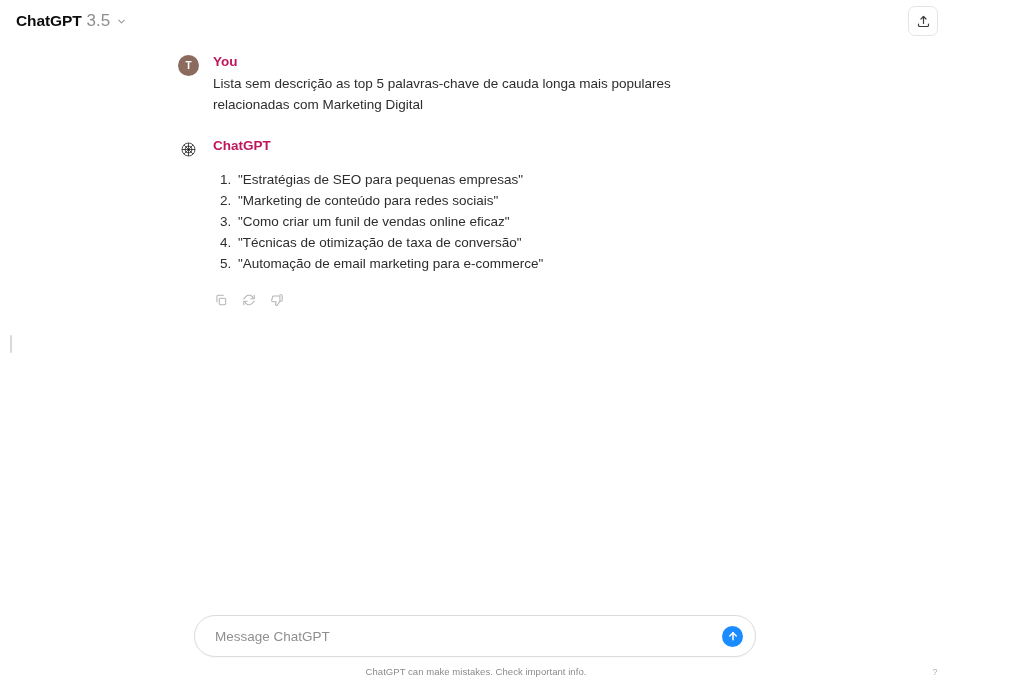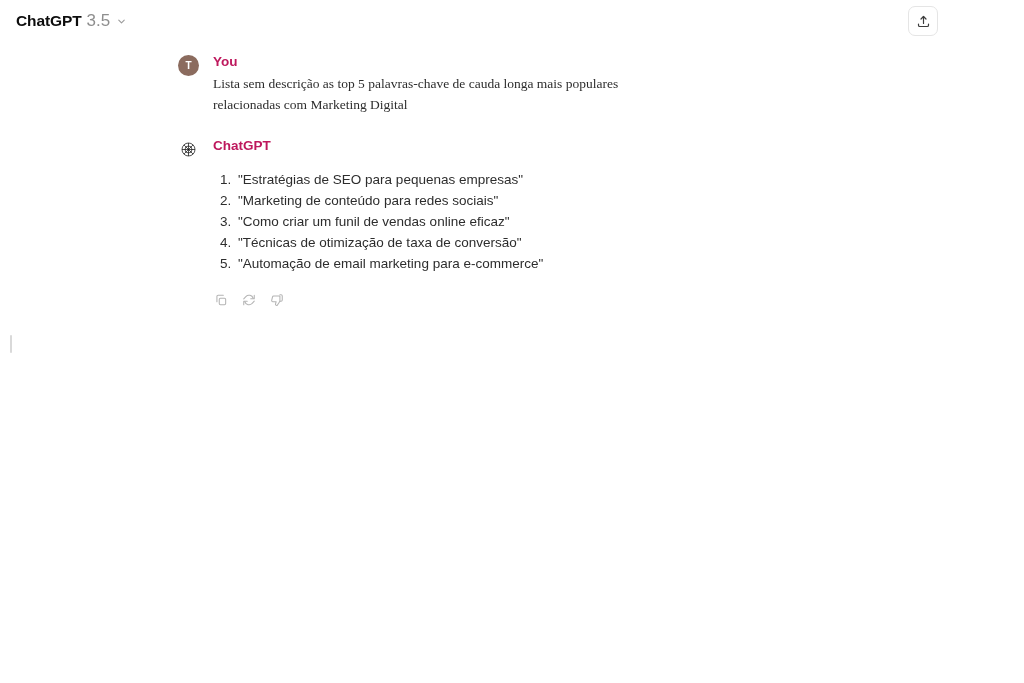--- a/index.html
+++ b/index.html
@@ -122,21 +122,21 @@
     line-height: 18px;
     margin-bottom: 2px;
     color: #be185d;
   }
   .msg-text {
     font-size: 13.5px;
     line-height: 21px;
     color: #2d2d2d;
     white-space: pre-wrap;
   }
-  .msg-text.wrapped { max-width: 470px; font-family: Liberation Serif, serif; }
+  .msg-text.wrapped { max-width: 470px; }
 
   ol.kw-list {
     margin: 14px 0 0 0;
     padding-left: 22px;
     font-size: 13.5px;
     line-height: 21px;
     color: #2d2d2d;
   }
   ol.kw-list li { margin-bottom: 0px; padding-left: 3px; }
 
@@ -309,14 +309,29 @@
                 <path d="M17 14l-4.5 7a2 2 0 0 1-3-2.4l1-3.6H4.8A2 2 0 0 1 2.9 12.5l1.4-6A2 2 0 0 1 6.2 5H17z"></path>
               </svg>
             </div>
           </div>
         </div>
       </div>
 
     </div>
   </div>
 
+  <div class="composer-wrap">
+    <div class="composer">
+      <input class="composer-input" type="text" placeholder="Message ChatGPT" style="">
+      <div class="send-btn" style="background: rgb(26, 140, 255);">
+        <span>
+          <svg viewBox="0 0 24 24" fill="none" stroke="currentColor" stroke-width="3" stroke-linecap="round" stroke-linejoin="round">
+            <line x1="12" y1="19.5" x2="12" y2="5.5"></line>
+            <polyline points="5.5 12 12 5.5 18.5 12"></polyline>
+          </svg>
+        </span>
+      </div>
+    </div>
+    <div class="footnote">ChatGPT can make mistakes. Check important info.</div>
+    <div class="help-btn">?</div>
+  </div>
 
 </div>
 
 </body></html>

